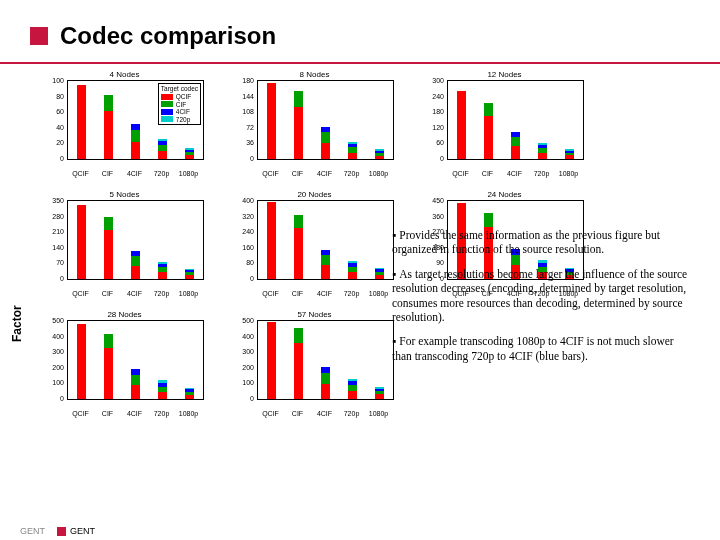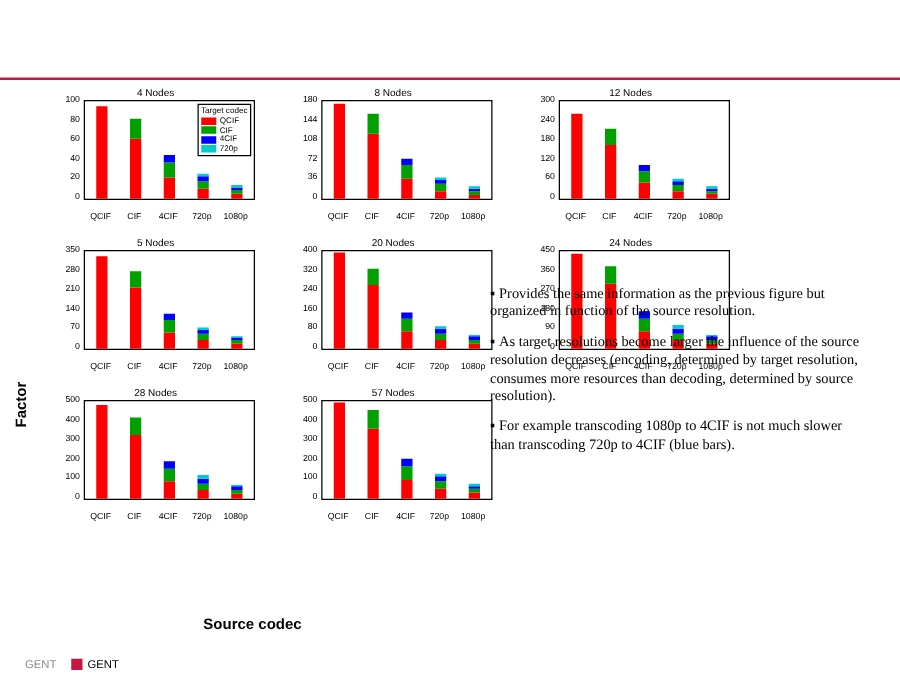--- a/index.html
+++ b/index.html
@@ -31,25 +31,28 @@
   .textbox{position:absolute;left:392px;top:228px;width:300px;font-size:11.5px;line-height:1.25;font-family:Verdana}
   .textbox p{margin:0 0 10px 0}
   .textbox .bul{font-family:Arial}
   .footer{position:absolute;left:20px;bottom:4px;display:flex;align-items:center;font-size:9px}
   .footer .sq{width:9px;height:9px;background:#c6163f;margin-right:4px}
 </style>
 </head>
 <body>
 <div class="slide">
 
+<div class="title-bar">
+  <div class="title-marker"></div>
+  <div class="title-text">Codec comparison</div>
+</div>
 <div class="hr"></div>
 
 <div class="charts" id="charts">
   <div class="ylabel">Factor</div>
-  <div class="xlabel">Source codec</div>
 <div class="panel" style="left: 35px; top: 8px; width: 155px; height: 90px;">
         <div class="title">4 Nodes</div>
         <div class="yaxis" style="height: 78px;">
           <div class="ytick" style="top: 78px;">0</div>
           <div class="ytick" style="top: 62.4px;">20</div>
           <div class="ytick" style="top: 46.8px;">40</div>
           <div class="ytick" style="top: 31.2px;">60</div>
           <div class="ytick" style="top: 15.6px;">80</div>
           <div class="ytick" style="top: 0px;">100</div>
         </div>

